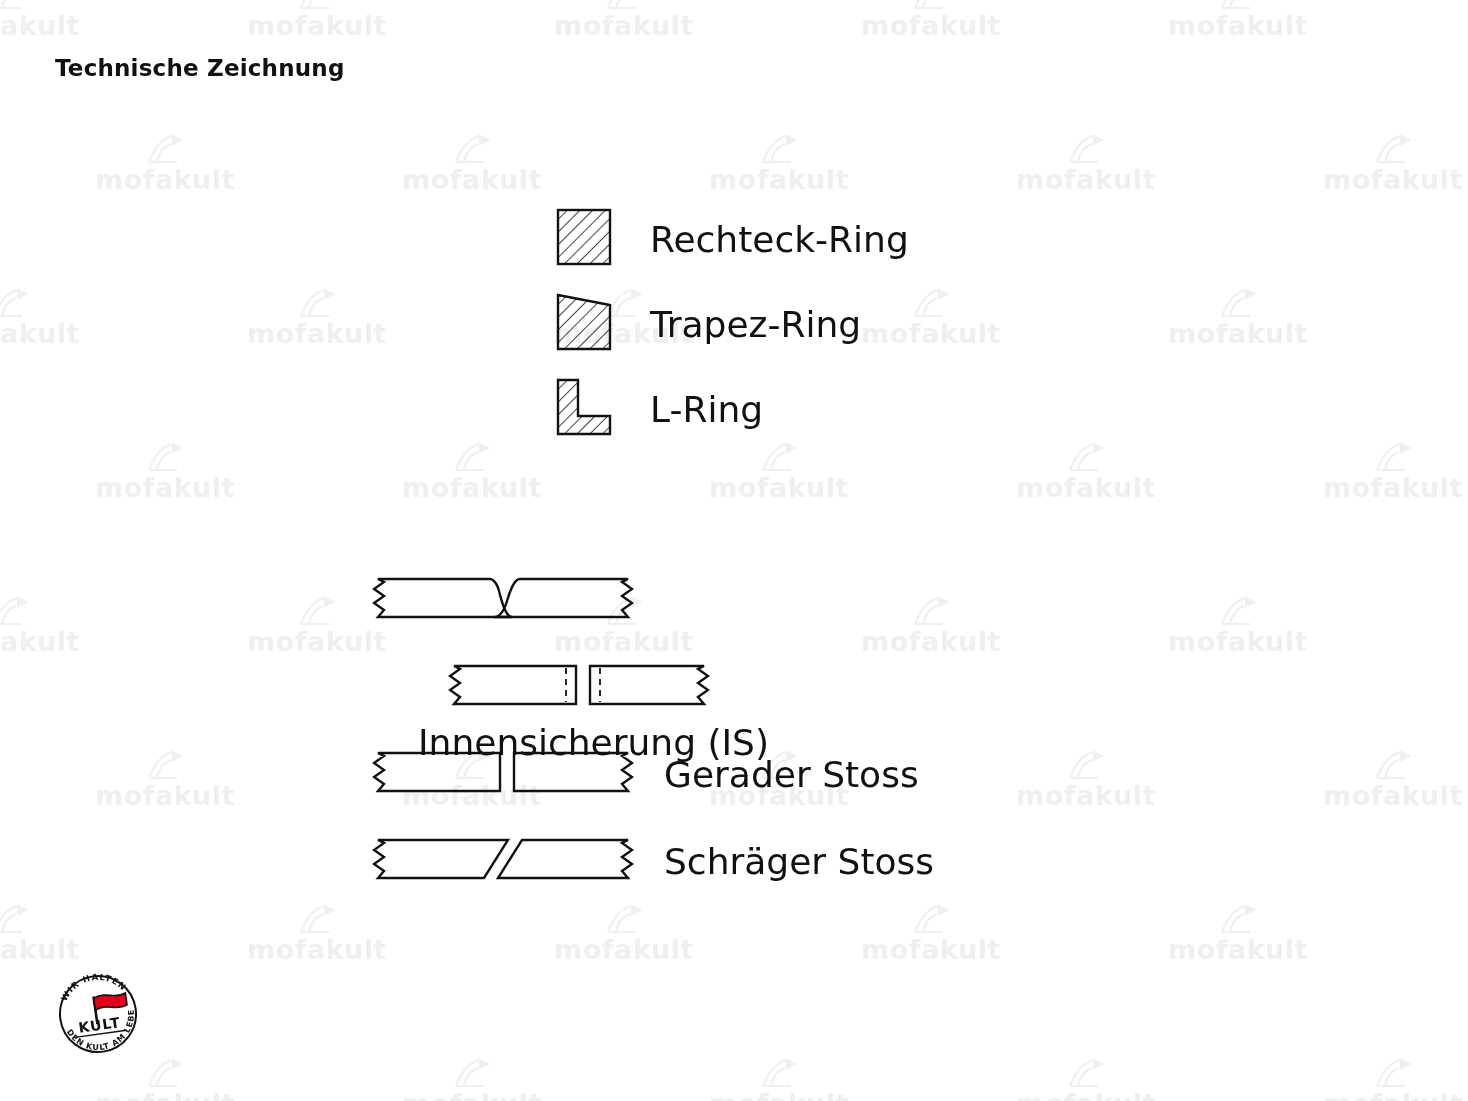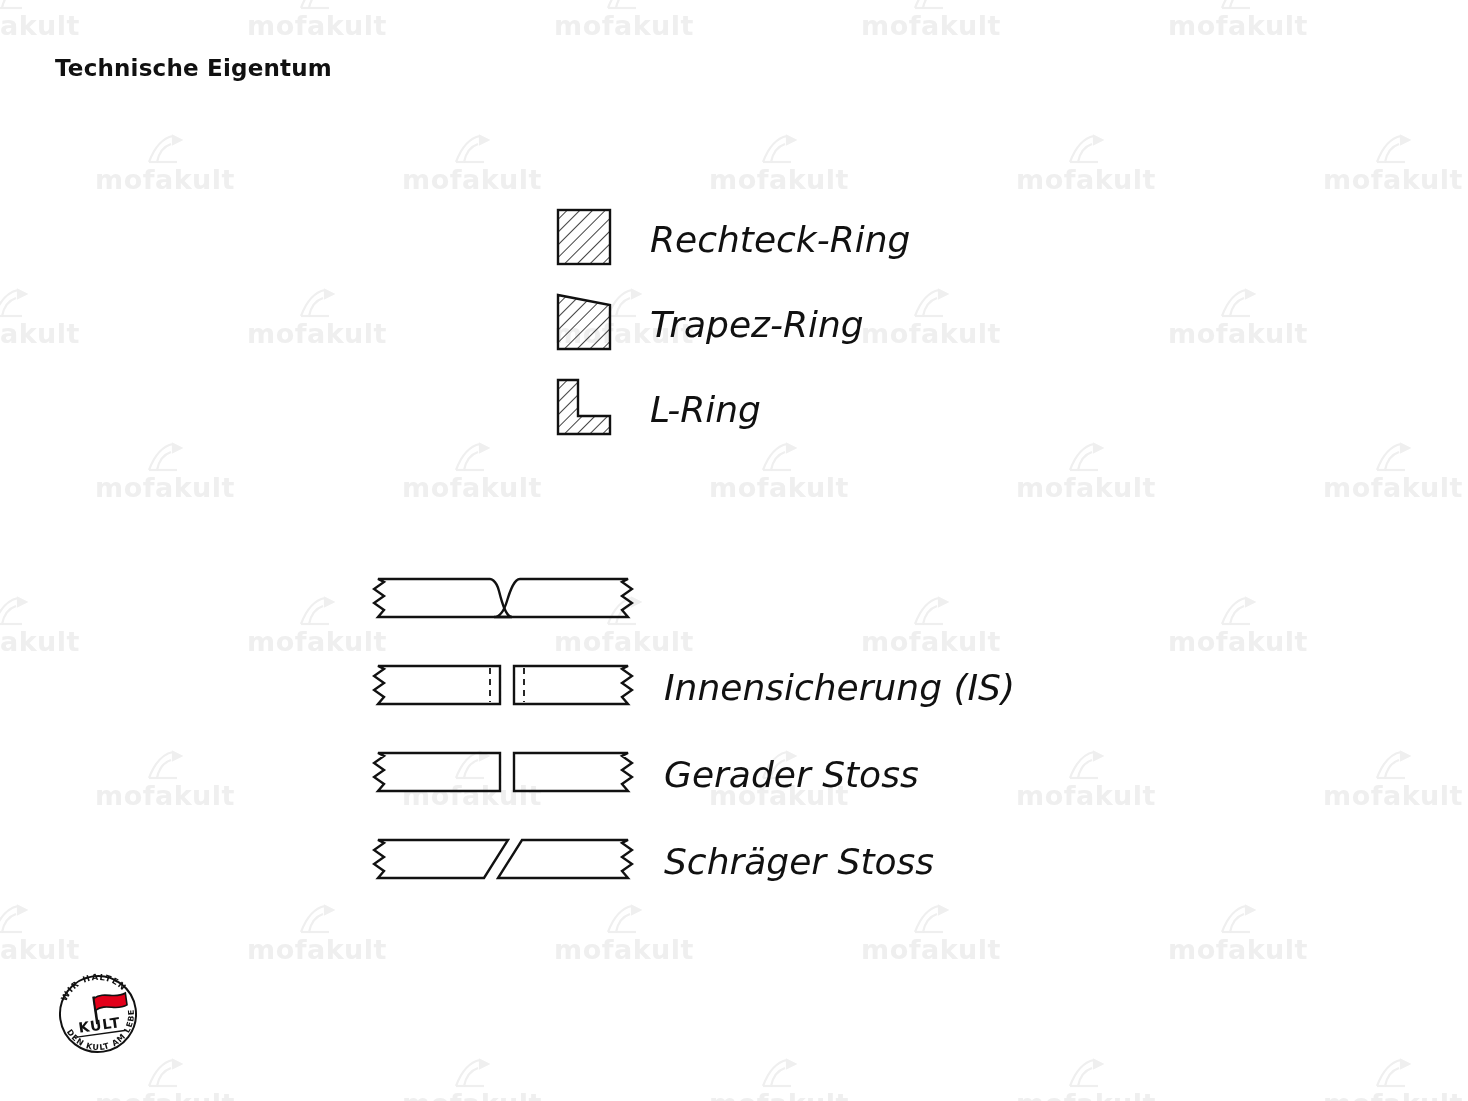--- a/index.html
+++ b/index.html
@@ -50,21 +50,20 @@
     font-weight: 700;
     letter-spacing: 0.2px;
     z-index: 3;
     font-family: "DejaVu Sans", sans-serif;
   }
 
   
   .legend-group {
     position: absolute;
     z-index: 3;
-    font-style: italic;
   }
   .legend-row {
     position: absolute;
     display: flex;
     align-items: center;
   }
   .legend-figure {
     flex: 0 0 auto;
   }
   .legend-label {
@@ -468,21 +467,21 @@
         <g fill="none" stroke="#efefef" stroke-width="2.2">
           <path d="M6,34 C12,18 20,10 30,8"></path>
           <path d="M6,34 L34,34"></path>
           <path d="M30,8 L38,12 L30,16 Z" fill="#efefef"></path>
           <path d="M14,34 C16,24 22,18 28,16"></path>
         </g>
       </svg></div>
     <div class="wm" style="left: 1323px; top: 1088px;">mofakult</div>
   </div>
 
-<div id="page-title">Technische Eigentum</div>
+<div id="page-title">Technische Zeichnung</div>
 
 <div class="legend-group group-ring" style="left:556px; top:208px; width:700px; height:240px;">
 
   <div class="legend-row" style="left:0px; top:0px;">
     <span class="legend-figure">
       <svg width="56" height="58" viewBox="0 0 56 58">
         <defs>
           <pattern id="hatchA" width="9" height="9" patternTransform="rotate(45)" patternUnits="userSpaceOnUse">
             <line x1="0" y1="0" x2="0" y2="9" stroke="#111111" stroke-width="1.6"></line>
           </pattern>
@@ -532,21 +531,21 @@
           <path d="M6,14 L118,14 C118,14 124,14 127,26 C130,38 134,52 140,52 L6,52
                    L12,45 L2,38 L12,31 L2,24 L12,17 Z"></path>
 
           <path d="M256,14 L148,14 C142,14 138,26 135,36 C132,46 128,52 122,52 L256,52
                    L250,45 L260,38 L250,31 L260,24 L250,17 Z"></path>
         </g>
       </svg>
     </span>
   </div>
 
-  <div class="legend-row" style="left:0px; top:87px;">
+  <div class="legend-row" style="left:16px; top:87px;flex-direction:column;">
     <span class="legend-figure">
       <svg width="262" height="66" viewBox="0 0 262 66">
         <g fill="none" stroke="#111111" stroke-width="2.4">
           <path d="M6,14 L128,14 L128,52 L6,52 L12,45 L2,38 L12,31 L2,24 L12,17 Z"></path>
           <path d="M256,14 L142,14 L142,52 L256,52 L250,45 L260,38 L250,31 L260,24 L250,17 Z"></path>
           <line x1="118" y1="16" x2="118" y2="50" stroke-dasharray="6,5" stroke-width="1.8"></line>
           <line x1="152" y1="16" x2="152" y2="50" stroke-dasharray="6,5" stroke-width="1.8"></line>
         </g>
       </svg>
     </span>

